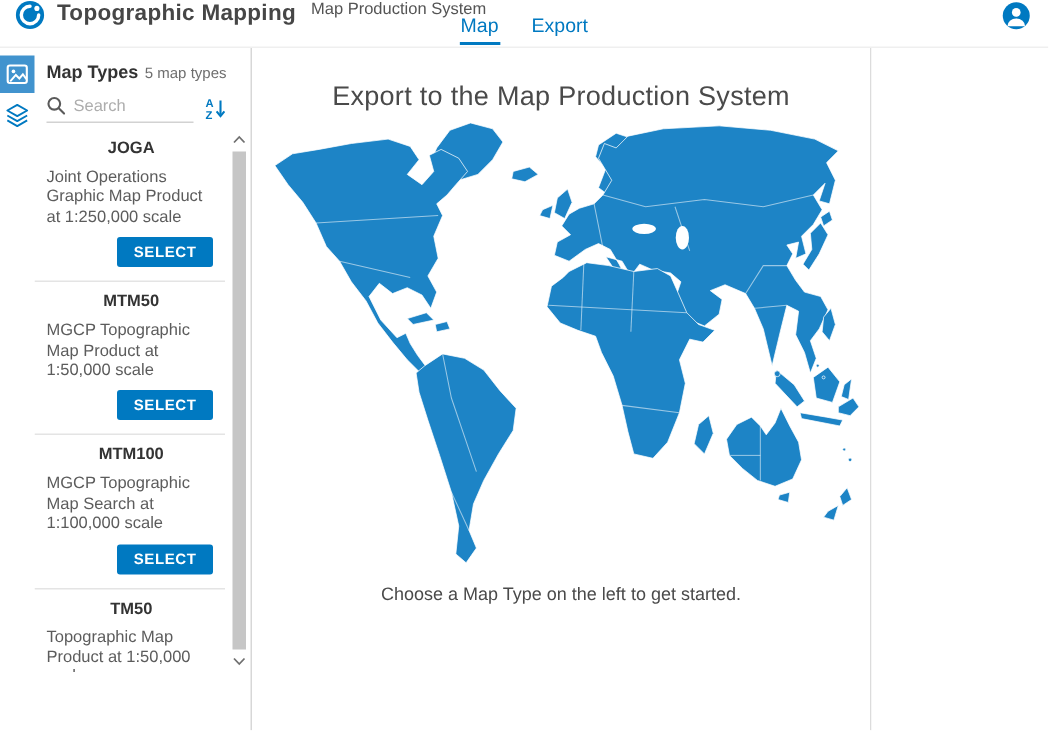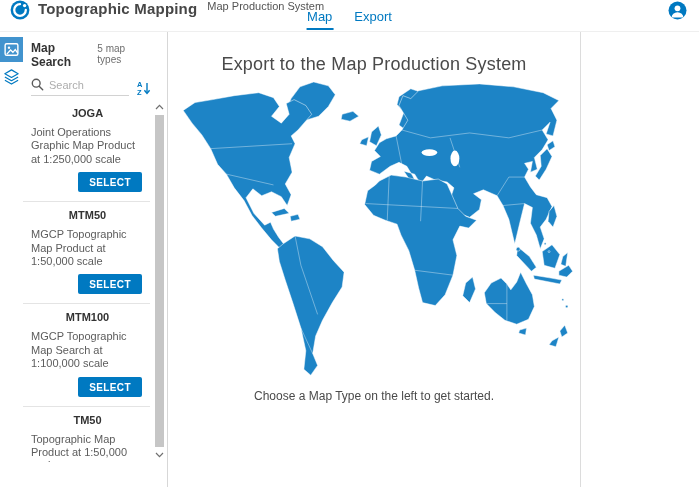--- a/index.html
+++ b/index.html
@@ -23,21 +23,21 @@
   
   .tool-strip { width:23px; flex:0 0 23px; padding-top:5px; display:flex; flex-direction:column; align-items:center; gap:2px; }
   .strip-btn { width:23px; height:25px; display:flex; align-items:center; justify-content:center; cursor:pointer; border:none; background:transparent; }
   .strip-btn.active { background:#4193ce; }
 
   
   .sidebar { width:145px; flex:0 0 145px; border-right:1px solid #d7d7d7; display:flex; flex-direction:column; padding-top:9px; }
   .sidebar-head { display:flex; align-items:baseline; padding:0 16px 0 8px; }
   .sidebar-title { font-size:12px; font-weight:700; color:#333; }
   .sidebar-count { margin-left:auto; font-size:10px; color:#6e6e6e; }
-  .search-row { display:flex; align-items:flex-end; margin:9px 16px 0 8px; }
+  .search-row { display:flex; align-items:flex-start; margin:9px 16px 0 8px; }
   .search-box { flex:1; display:flex; align-items:center; gap:5px; border-bottom:1px solid #d2d2d2; padding-bottom:4px; margin-right:7px; }
   .search-input { border:none; outline:none; width:70px; font-size:11px; font-family:"Liberation Sans",sans-serif; color:#444; background:transparent; }
   .search-input::placeholder { color:#adadad; }
   .sort-btn { background:none; border:none; cursor:pointer; padding:0; line-height:0; }
 
   .list-wrap { position:relative; height:362px; margin-top:4px; overflow:hidden; }
   .items { margin-right:17px; }
   .map-item { padding:7px 6px 9px 8px; }
   .map-item + .map-item { border-top:1px solid #e4e4e4; }
   .item-title { font-size:11px; font-weight:700; color:#333; margin-bottom:7px;text-align:center; }
@@ -109,21 +109,21 @@
         <svg width="17" height="17" viewBox="0 0 18 18">
           <path d="M9,2 L16,6 L9,10 L2,6 Z" fill="none" stroke="#0079c1" stroke-width="1.3" stroke-linejoin="round"></path>
           <path d="M2,9.5 L9,13.5 L16,9.5" fill="none" stroke="#0079c1" stroke-width="1.3" stroke-linejoin="round"></path>
           <path d="M2,13 L9,17 L16,13" fill="none" stroke="#0079c1" stroke-width="1.3" stroke-linejoin="round"></path>
         </svg>
       </button>
     </div>
 
     <div class="sidebar">
       <div class="sidebar-head">
-        <span class="sidebar-title">Map Search</span>
+        <span class="sidebar-title">Map Types</span>
         <span class="sidebar-count">5 map types</span>
       </div>
 
       <div class="search-row">
         <div class="search-box">
           <svg width="13" height="13" viewBox="0 0 14 14">
             <circle cx="5.6" cy="5.6" r="4.2" fill="none" stroke="#5a5a5a" stroke-width="1.5"></circle>
             <line x1="8.8" y1="8.8" x2="12.6" y2="12.6" stroke="#5a5a5a" stroke-width="1.5" stroke-linecap="round"></line>
           </svg>
           <input class="search-input" type="text" placeholder="Search" style="">

